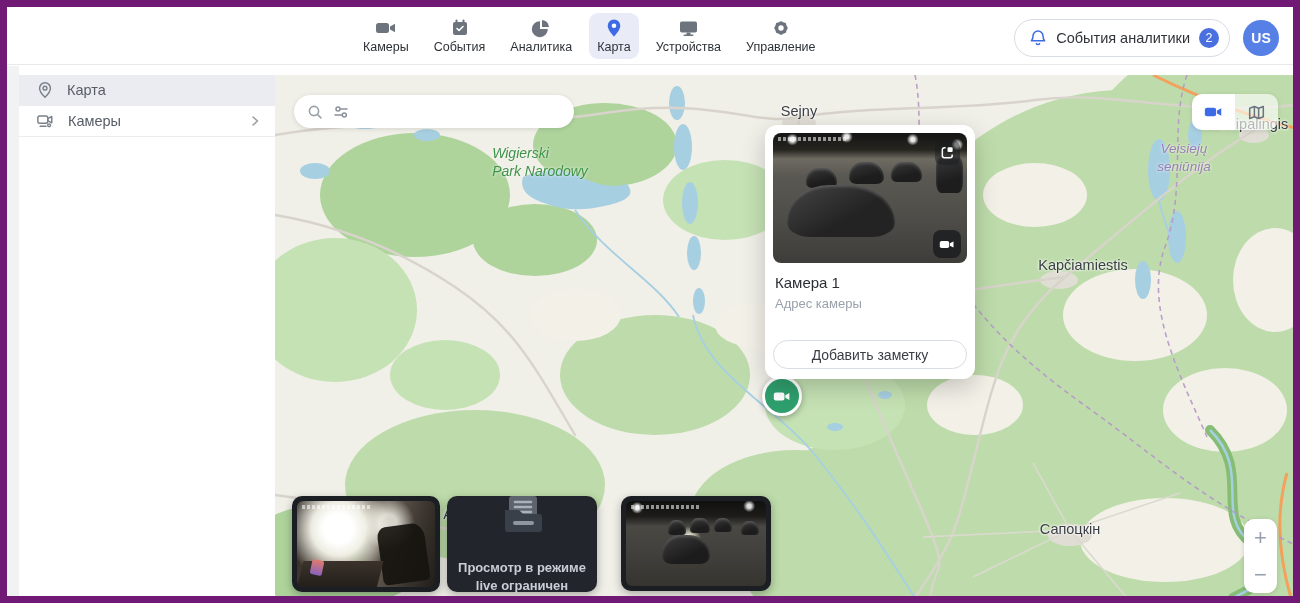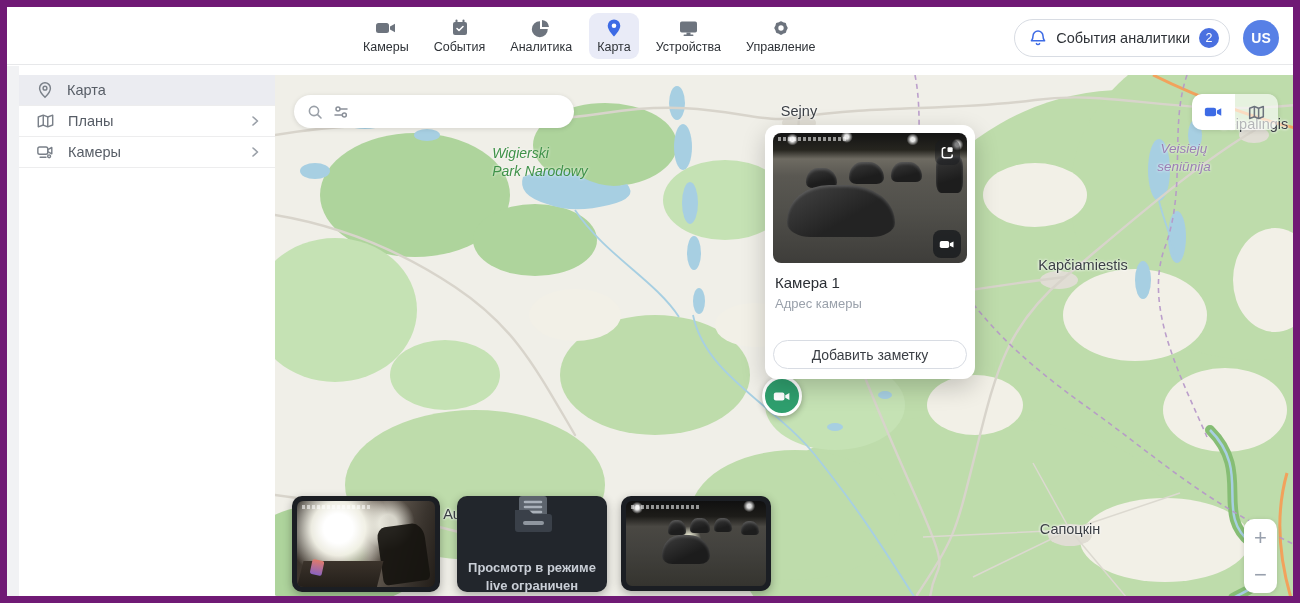--- a/index.html
+++ b/index.html
@@ -55,21 +55,21 @@
   .cam-badge{position:absolute;bottom:5px;right:6px;width:28px;height:28px;border-radius:8px;background:rgba(20,22,26,.72);display:flex;align-items:center;justify-content:center;color:#fff;}
   .popup-title{margin:11px 2px 0;font-size:15px;color:#2b2f35;}
   .popup-addr{margin:5px 2px 0;font-size:13px;color:#9aa1ab;}
   .note-btn{margin-top:29px;width:100%;height:29px;border:1px solid #d8dce3;border-radius:15px;background:#fff;font-size:14px;color:#3a3e44;font-family:"Liberation Sans",sans-serif;cursor:pointer;}
   
   .marker{position:absolute;left:487px;top:301px;width:40px;height:40px;border-radius:50%;background:#2f9f6e;border:3px solid #fff;box-shadow:0 2px 6px rgba(0,0,0,.3);display:flex;align-items:center;justify-content:center;color:#fff;z-index:5;cursor:pointer;}
   
   .mini{position:absolute;border-radius:10px;background:#1b1e23;padding:5px;box-shadow:0 3px 10px rgba(0,0,0,.3);z-index:5;cursor:pointer;}
   .mini .scene{position:relative;width:100%;height:100%;border-radius:6px;overflow:hidden;}
   .mini1{left:17px;top:421px;width:148px;height:96px;}
-  .mini2{left:182px;top:421px;width:150px;height:96px;background:#22262c;display:flex;flex-direction:column;align-items:center;justify-content:center;gap:25px;}
+  .mini2{left:172px;top:421px;width:150px;height:96px;background:#22262c;display:flex;flex-direction:column;align-items:center;justify-content:center;gap:25px;}
   .mini3{left:346px;top:421px;width:150px;height:95px;}
   .restricted-txt{font-size:13px;line-height:1.35;color:#c9ced6;font-weight:bold;text-align:center;}
   
   .scene-office{
     background:
       radial-gradient(circle at 30% 32%, #ffffff 0 13%, rgba(255,255,244,.9) 24%, rgba(255,255,240,0) 46%),
       radial-gradient(circle at 66% 26%, rgba(255,255,244,.75) 0 8%, rgba(255,255,240,0) 24%),
       radial-gradient(circle at 42% 62%, rgba(90,110,60,.55) 0 7%, rgba(90,110,60,0) 16%),
       linear-gradient(105deg,#2a2622 0%,#56493d 30%,#6b6258 55%,#3a342e 82%,#221d18 100%);
   }
@@ -184,34 +184,20 @@
           <svg width="18" height="18" viewBox="0 0 20 20" fill="none" stroke="currentColor" stroke-width="1.6">
               <path d="M10 2 a6 6 0 0 1 6 6 c0 4.4-6 10-6 10 S4 12.4 4 8 a6 6 0 0 1 6-6 Z"></path>
               <circle cx="10" cy="8" r="2.1"></circle>
             </svg>
         </span>
         <span>Карта</span>
       </div>
       <div class="side-row">
         <span class="sico">
           <svg width="19" height="18" viewBox="0 0 21 20" fill="none" stroke="currentColor" stroke-width="1.6" stroke-linejoin="round">
-              <path d="M2.5 5.5 L8 3.5 L13 5.5 L18.5 3.5 V14.5 L13 16.5 L8 14.5 L2.5 16.5 Z"></path>
-              <path d="M8 3.5 V14.5 M13 5.5 V16.5"></path>
-            </svg>
-        </span>
-        <span>Планы</span>
-        <span class="chev">
-          <svg width="14" height="14" viewBox="0 0 14 14" fill="none" stroke="currentColor" stroke-width="1.6" stroke-linecap="round" stroke-linejoin="round">
-              <path d="M5 3 L9.5 7 L5 11"></path>
-            </svg>
-        </span>
-      </div>
-      <div class="side-row">
-        <span class="sico">
-          <svg width="19" height="18" viewBox="0 0 21 20" fill="none" stroke="currentColor" stroke-width="1.6" stroke-linejoin="round">
               <rect x="2" y="4.5" width="11" height="8" rx="2"></rect>
               <polygon points="13,7.3 17.5,5 17.5,12 13,9.7"></polygon>
               <circle cx="14.5" cy="14.8" r="1.6"></circle>
               <path d="M4.5 15.8 h6.5" stroke-linecap="round"></path>
             </svg>
         </span>
         <span>Камеры</span>
         <span class="chev">
           <svg width="14" height="14" viewBox="0 0 14 14" fill="none" stroke="currentColor" stroke-width="1.6" stroke-linecap="round" stroke-linejoin="round">
               <path d="M5 3 L9.5 7 L5 11"></path>

